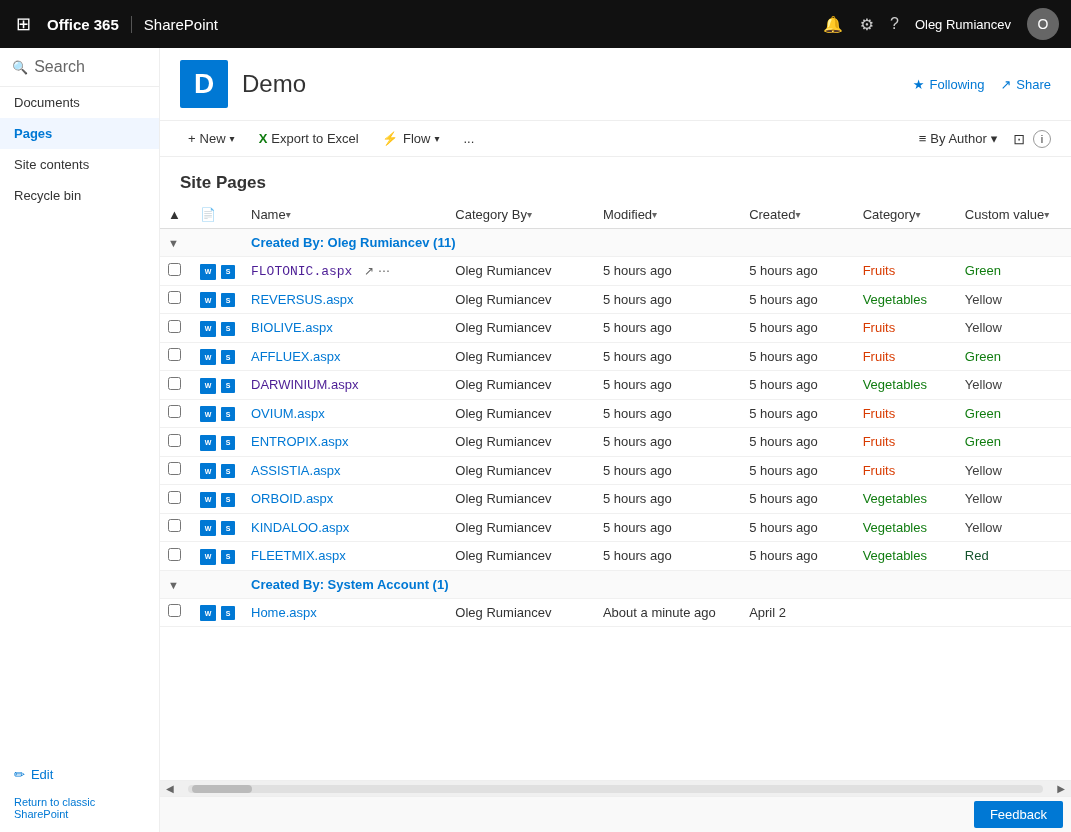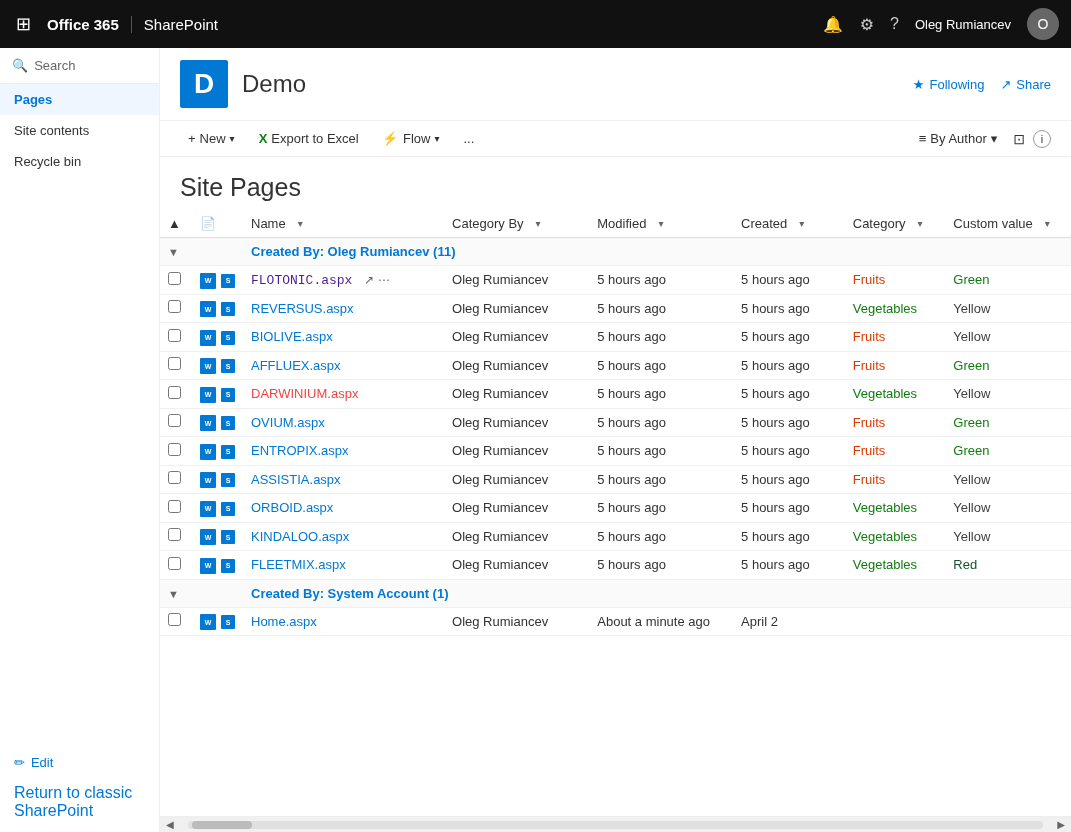--- a/index.html
+++ b/index.html
@@ -77,21 +77,21 @@
     }
     .search-box {
       display: flex;
       align-items: center;
       padding: 10px 12px;
       border-bottom: 1px solid #eee;
       gap: 6px;
       cursor: text;
     }
     .search-box .search-icon { color: #666; font-size: 13px; }
-    .search-box span { color: #666; font-size: 13px; }
+    .search-box span { color: #666; font-size: 16px; }
     .nav-item {
       padding: 8px 14px;
       font-size: 13px;
       color: #333;
       cursor: pointer;
       display: flex;
       align-items: center;
       gap: 6px;
     }
     .nav-item.active {
@@ -105,21 +105,21 @@
     }
     .sidebar-edit {
       display: flex;
       align-items: center;
       gap: 6px;
       color: #0078d4;
       cursor: pointer;
       font-size: 13px;
     }
     .return-classic {
-      font-size: 16px;
+      font-size: 11px;
       color: #0078d4;
       cursor: pointer;
       padding: 4px 14px 12px;
     }
 
     
     .content-area {
       flex: 1;
       overflow: hidden;
       display: flex;
@@ -194,22 +194,22 @@
     .by-author-btn {
       display: flex;
       align-items: center;
       gap: 4px;
       padding: 4px 8px;
       cursor: pointer;
       font-size: 13px;
       color: #333;
     }
     .list-title {
-      font-size: 25px;
-      font-weight: 400;
+      font-size: 17px;
+      font-weight: 700;
       padding: 16px 20px 8px;
       color: #333;
     }
 
     
     .data-table {
       width: 100%;
       border-collapse: collapse;
       font-size: 13px;
     }
@@ -347,21 +347,21 @@
 
     .col-check { width: 32px; }
     .col-icon { width: 28px; }
     .col-name { min-width: 180px; }
     .col-modby { min-width: 130px; }
     .col-mod { min-width: 100px; }
     .col-created { min-width: 100px; }
     .col-cat { min-width: 90px; }
     .col-custom { min-width: 100px; }
 
-    .th-inner { display: flex; align-items: center; gap: 12px; }
+    .th-inner { display: flex; align-items: center; gap: 0; }
   </style>
 </head>
 <body>
 
 <div class="top-nav">
   <span class="waffle-icon">⊞</span>
   <span class="office-label">Office 365</span>
   <span class="sharepoint-label">SharePoint</span>
   <div class="top-nav-right">
     <span class="top-icon">🔔</span>
@@ -371,20 +371,23 @@
     <div class="user-avatar">O</div>
   </div>
 </div>
 
 <div class="main-layout">
 
   <div class="sidebar">
     <div class="search-box">
       <span class="search-icon">🔍</span>
       <span>Search</span>
+    </div>
+    <div class="nav-item">
+      <span>Documents</span>
     </div>
     <div class="nav-item active">
       <span>Pages</span>
     </div>
     <div class="nav-item">
       <span>Site contents</span>
     </div>
     <div class="nav-item">
       <span>Recycle bin</span>
     </div>
@@ -629,21 +632,21 @@
       <td class="col-check">
         <input type="checkbox" style="width: 13px; height: 13px;">
       </td>
       <td class="col-icon">
         <span class="file-icon">
           <span class="page-icon" style="font-size:7px; padding:1px;">W</span>
           <span class="file-spx">S</span>
         </span>
       </td>
       <td class="col-name">
-        <span class="file-icon" style="color:#ef4444; cursor:pointer;">DARWINIUM.aspx</span>
+        <span class="file-icon" style="color:#4c1d95; cursor:pointer;">DARWINIUM.aspx</span>
         
       </td>
       <td class="col-modby">
         <span>Oleg Rumiancev</span>
       </td>
       <td class="col-mod">
         <span>5 hours ago</span>
       </td>
       <td class="col-created">
         <span>5 hours ago</span>
@@ -879,14 +882,17 @@
     </div>
 
     <div class="h-scroll">
       <span class="scroll-arrow">◀</span>
       <div class="h-scroll-track">
         <div class="h-scroll-thumb"></div>
       </div>
       <span class="scroll-arrow">▶</span>
     </div>
 
+    <div class="bottom-bar">
+      <button class="feedback-btn">Feedback</button>
+    </div>
   </div>
 </div>
 
 </body></html>

